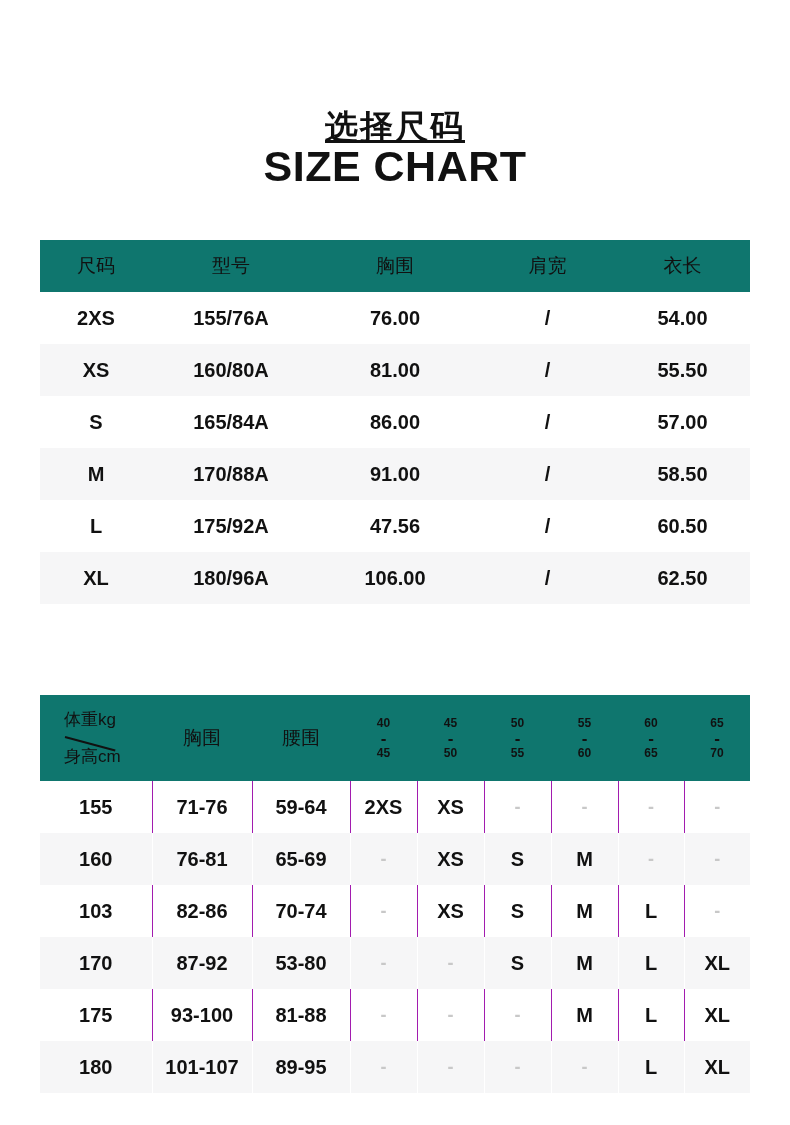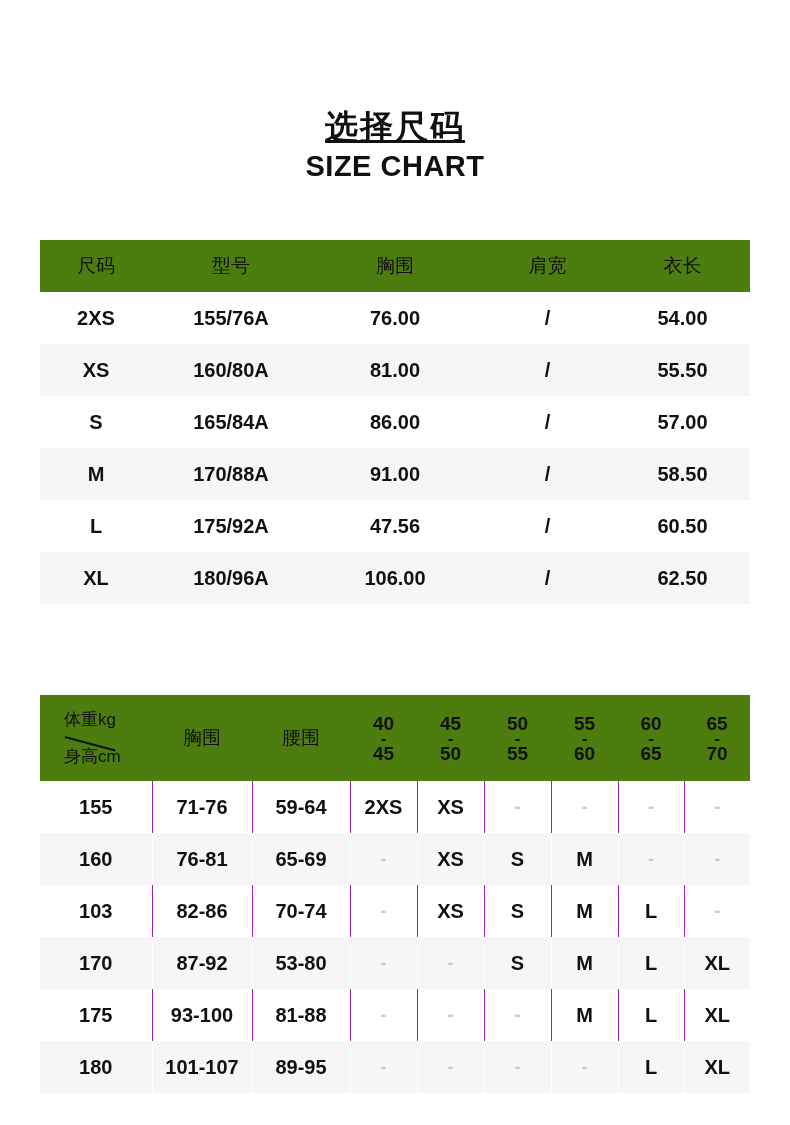--- a/index.html
+++ b/index.html
@@ -17,38 +17,38 @@
   .title-block {
     position: absolute;
     top: 106px; left: 0; right: 0;
     text-align: center;
   }
   .title-zh {
     font-size: 33px; font-weight: 700;
     line-height: 42px; letter-spacing: 2px; text-decoration: underline;
   }
   .title-en {
-    font-size: 29px; font-weight: 700;
+    font-size: 43px; font-weight: 700;
     line-height: 36px; letter-spacing: 0.5px;
   }
 
   
   table {
     border-collapse: collapse;
     table-layout: fixed;
     position: absolute;
     left: 40px; width: 710px;
   }
   th, td {
     height: 52px;
     text-align: center;
     vertical-align: middle;
     overflow: hidden;
   }
-  thead th { background: #4d7c0f; font-weight: 400; font-size: 19px; }
+  thead th { background: #0f766e; font-weight: 400; font-size: 19px; }
   tbody td { font-weight: 700; font-size: 20px; }
 
   
   .size-table { top: 240px; }
   .size-table tbody tr:nth-child(even) td { background: #f6f6f7; }
 
   
   .fit-table { top: 695px; }
   .fit-table thead th { height: 86px; }
   .fit-table tbody td { border-left: 1px solid #a21caf; }
@@ -68,21 +68,21 @@
   .corner-line {
     display: block;
     width: 52px; height: 2px;
     background: #111111;
     transform: rotate(15deg);
     transform-origin: 0 50%;
     margin: 6px 0 9px 1px;
   }
 
   
-  th.weight-range span { display: block; font-weight: 700; font-size: 19px; line-height: 19px; }
+  th.weight-range span { display: block; font-weight: 700; font-size: 12px; line-height: 19px; }
   th.weight-range .range-dash { line-height: 11px; font-size: 17px; }
 </style>
 </head>
 <body>
 
 <div class="page">
 
   <header class="title-block">
     <div class="title-zh">选择尺码</div>
     <div class="title-en">SIZE CHART</div>

